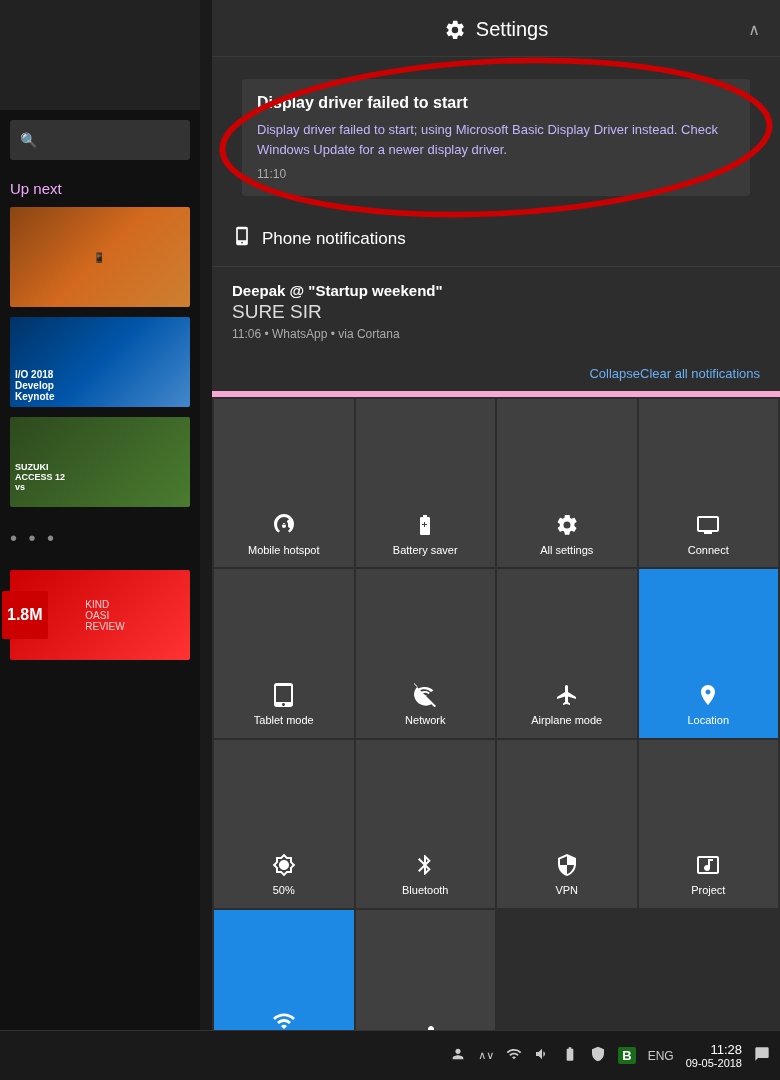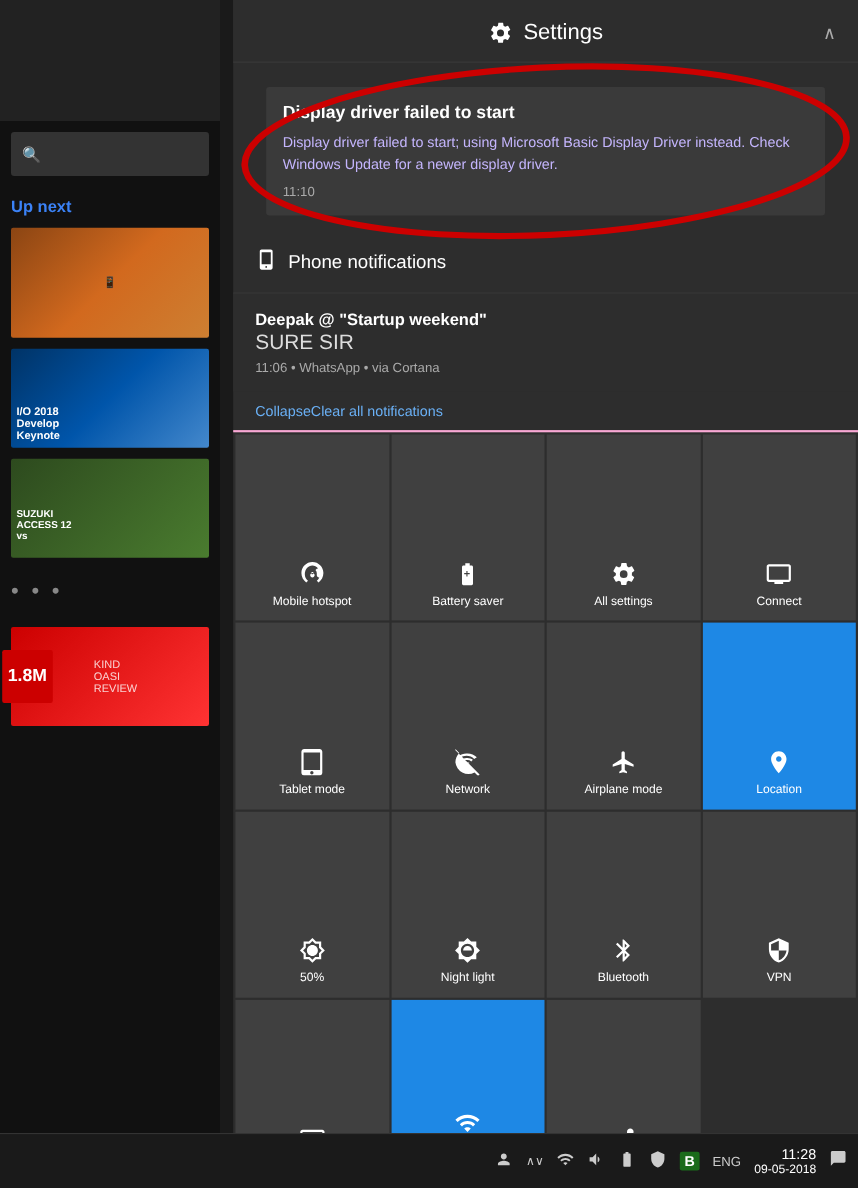--- a/index.html
+++ b/index.html
@@ -35,23 +35,23 @@
       margin: 10px;
       border-radius: 3px;
       display: flex;
       align-items: center;
       padding: 0 10px;
       color: #aaa;
       font-size: 14px;
     }
 
     .up-next-label {
-      color: #3b82f6;
+      color: #f0abfc;
       font-size: 15px;
-      font-weight: 700;
+      font-weight: 400;
       padding: 10px 10px 5px;
     }
 
     .sidebar-thumb {
       width: 180px;
       height: 100px;
       margin: 5px 10px;
       background: linear-gradient(135deg, #8B4513, #D2691E, #cd7f32);
       border-radius: 2px;
       display: flex;
@@ -235,23 +235,23 @@
 
     .wa-meta {
       color: #aaa;
       font-size: 12px;
       margin-top: 4px;
     }
 
     
     .collapse-bar {
       display: flex;
-      justify-content: flex-start;
+      justify-content: flex-end;
       padding: 10px 20px;
-      border-bottom: 2px solid #f9a8d4;
+      border-bottom: 6px solid #f9a8d4;
     }
 
     .collapse-btn {
       color: #6ab0f5;
       font-size: 13px;
       cursor: pointer;
       background: none;
       border: none;
     }
 
@@ -485,26 +485,20 @@
       <span class="qa-label">Location</span>
     </div>
 
     <div class="qa-tile">
       <svg class="icon-svg" viewBox="0 0 24 24">
         <path d="M20 8.69V4h-4.69L12 .69 8.69 4H4v4.69L.69 12 4 15.31V20h4.69L12 23.31 15.31 20H20v-4.69L23.31 12 20 8.69zm-2 5.79V18h-3.52L12 20.48 9.52 18H6v-3.52L3.52 12 6 9.52V6h3.52L12 3.52 14.48 6H18v3.52L20.48 12 18 14.48zM12 7c-2.76 0-5 2.24-5 5s2.24 5 5 5 5-2.24 5-5-2.24-5-5-5z"></path>
       </svg>
       <span class="qa-label">50%</span>
     </div>
 
-    <div class="qa-tile">
-      <svg class="icon-svg" viewBox="0 0 24 24">
-        <path d="M20 8.69V4h-4.69L12 .69 8.69 4H4v4.69L.69 12 4 15.31V20h4.69L12 23.31 15.31 20H20v-4.69L23.31 12 20 8.69zM12 18c-3.31 0-6-2.69-6-6s2.69-6 6-6 6 2.69 6 6-2.69 6-6 6zm0-10c-2.21 0-4 1.79-4 4h8c0-2.21-1.79-4-4-4z"></path>
-      </svg>
-      <span class="qa-label">Night light</span>
-    </div>
 
     <div class="qa-tile">
       <svg class="icon-svg" viewBox="0 0 24 24">
         <path d="M17.71 7.71L12 2h-1v7.59L6.41 5 5 6.41 10.59 12 5 17.59 6.41 19 11 14.41V22h1l5.71-5.71-4.3-4.29 4.3-4.29zM13 5.83l1.88 1.88L13 9.59V5.83zm1.88 10.46L13 18.17v-3.76l1.88 1.88z"></path>
       </svg>
       <span class="qa-label">Bluetooth</span>
     </div>
 
     <div class="qa-tile">
       <svg class="icon-svg" viewBox="0 0 24 24">

